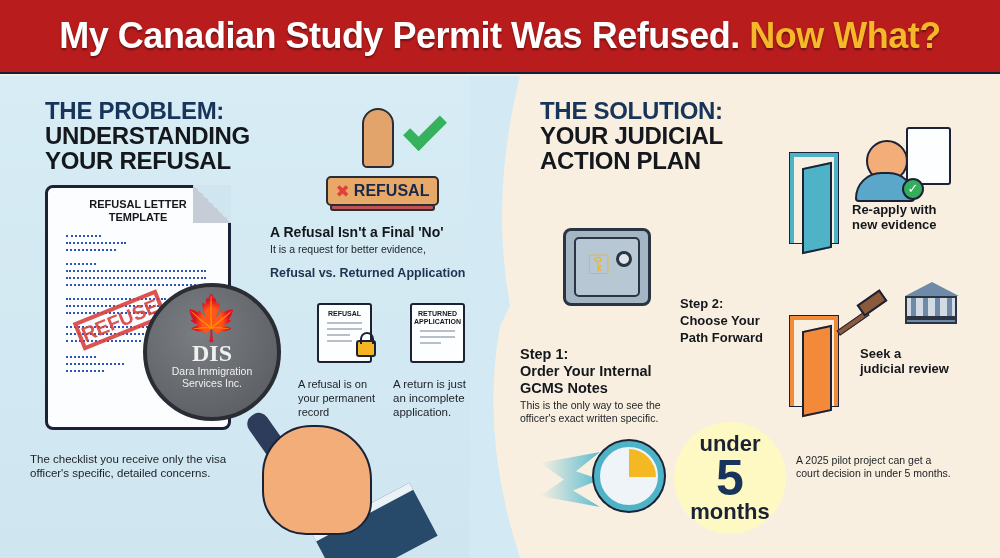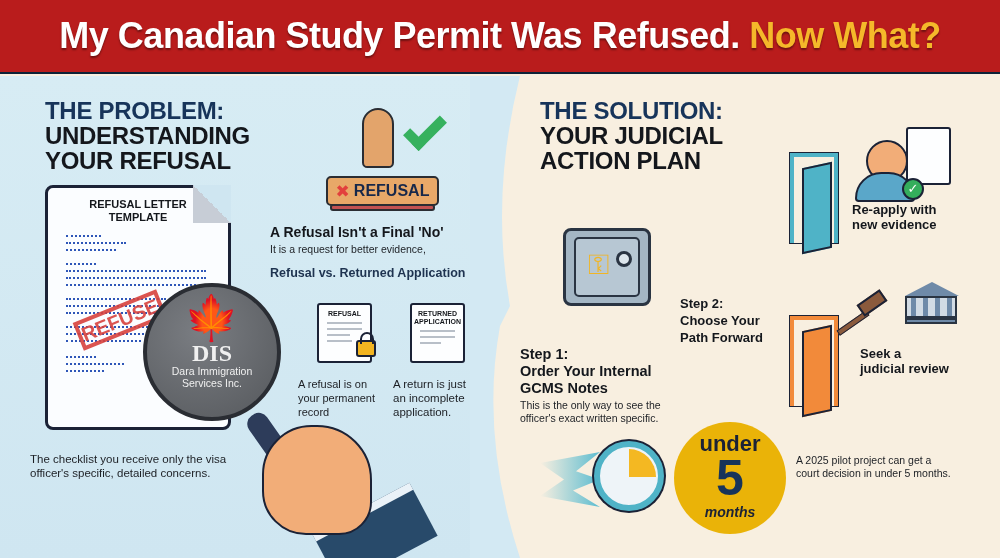--- a/index.html
+++ b/index.html
@@ -56,24 +56,24 @@
   .gavel { position: absolute; left: 858px; top: 296px; width: 28px; height: 14px; background: #8b5a3c; border: 2px solid #1b2236; transform: rotate(-35deg); }
   .gavel-handle { position: absolute; left: 850px; top: 305px; width: 6px; height: 36px; background: #8b5a3c; border: 1px solid #1b2236; transform: rotate(55deg); }
   .court { position: absolute; left: 905px; top: 282px; width: 52px; height: 44px; }
   .court-roof { width: 0; height: 0; border-left: 27px solid transparent; border-right: 27px solid transparent; border-bottom: 14px solid #6f8aa8; }
   .court-cols { display: flex; justify-content: space-around; height: 22px; background: #d2dbe4; border: 2px solid #2a3442; }
   .court-cols span { width: 5px; background: #6f8aa8; }
   .court-base { height: 6px; background: #6f8aa8; border: 2px solid #2a3442; }
   .stopwatch { position: absolute; left: 594px; top: 441px; width: 70px; height: 70px; border-radius: 50%; background: #eef4f8; border: 6px solid #4fb3c7; box-shadow: 0 0 0 2px #1b2236; }
   .stopwatch-wedge { position: absolute; left: 29px; top: 2px; width: 27px; height: 28px; background: #f4b822; border-radius: 0 100% 0 0; }
   .speed-lines { position: absolute; left: 540px; top: 452px; width: 60px; height: 55px; background: linear-gradient(90deg, transparent, #5cbcd0); clip-path: polygon(0 20%,100% 0,60% 35%,100% 50%,55% 70%,100% 100%,0 80%,40% 50%); }
-  .circle-months { position: absolute; left: 674px; top: 422px; width: 112px; height: 112px; border-radius: 50%; background: #eab308; display: flex; flex-direction: column; align-items: center; justify-content: center; }
+  .circle-months { position: absolute; left: 674px; top: 422px; width: 112px; height: 112px; border-radius: 50%; background: #fef9c3; display: flex; flex-direction: column; align-items: center; justify-content: center; }
   .circle-months .u { font-size: 22px; font-weight: 700; color: #1b2236; line-height: 22px; }
   .circle-months .n { font-size: 50px; font-weight: 900; color: #17345a; line-height: 46px; }
-  .circle-months .m { font-size: 14px; font-weight: 700; color: #1b2236; line-height: 22px; font-style: italic; }
+  .circle-months .m { font-size: 22px; font-weight: 700; color: #1b2236; line-height: 22px; }
 </style>
 </head>
 <body>
 
 <div class="header">
   <h1>
     <span>My Canadian Study Permit Was Refused.</span>
     <span class="accent">Now What?</span>
   </h1>
 </div>

